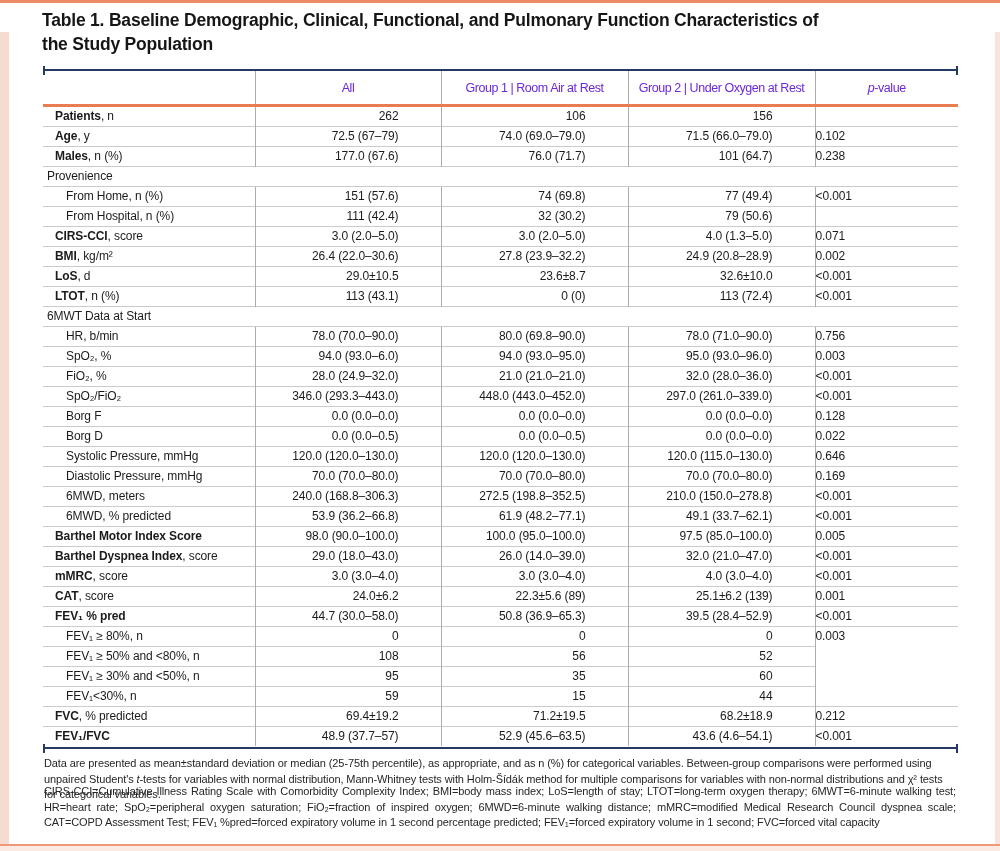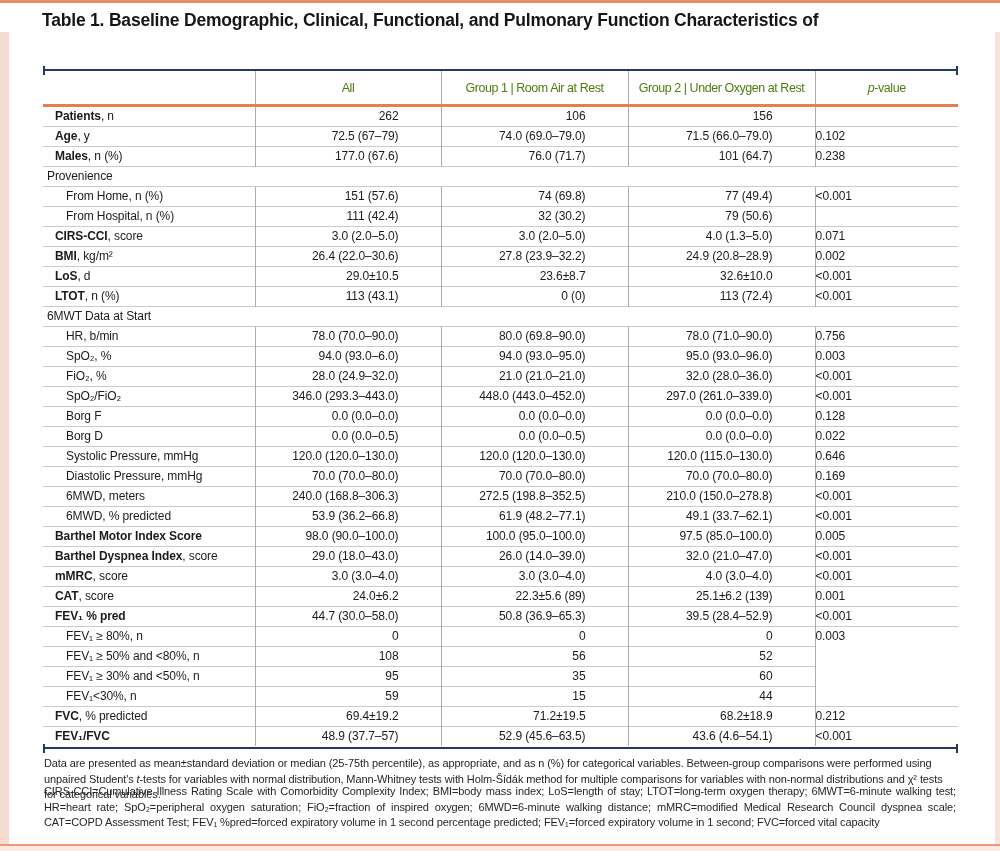--- a/index.html
+++ b/index.html
@@ -16,21 +16,21 @@
 
   .navy{position:absolute;left:43px;width:915px;height:0;border-top:2px solid #233A64;}
   .navy::before,.navy::after{content:"";position:absolute;top:-5px;width:2px;height:9px;background:#233A64;}
   .navy::before{left:0;}
   .navy::after{right:0;}
   .navy.nr-top{top:69px;}
   .navy.nr-bottom{top:747px;}
 
   table.t{position:absolute;left:43px;top:71px;width:915px;border-collapse:collapse;table-layout:fixed;}
   .t th{height:33px;font-size:12.5px;font-weight:normal;text-align:center;letter-spacing:-0.45px;
-        border-bottom:3px solid #E97C51;white-space:nowrap;overflow:hidden;padding:0;color:#4d7c0f;}
+        border-bottom:3px solid #E97C51;white-space:nowrap;overflow:hidden;padding:0;color:#6d28d9;}
   .t td{height:19px;line-height:19px;font-size:12px;letter-spacing:-0.1px;white-space:nowrap;
         overflow:hidden;padding:0;}
   .t tbody td{border-top:1px solid #CBCBCB;}
   .t tbody tr.first td{border-top:none;}
   .vln{border-left:1px solid #ACACAC;}
   td.lbl{padding-left:4px;text-align:left;}
   td.ind{padding-left:23px;}
   td.val{text-align:right;padding-right:42px;}
   td.pv{text-align:left;padding-right:45px;}
   td.ptop{vertical-align:top;}
@@ -46,20 +46,21 @@
 </head>
 <body>
 
 <div class="page">
   <div class="rule-top"></div>
   <div class="strip-left"></div>
   <div class="strip-right"></div>
 
   <div class="title">
     <div>Table 1. Baseline Demographic, Clinical, Functional, and Pulmonary Function Characteristics of</div>
+    <div>the Study Population</div>
   </div>
 
   <div class="navy nr-top"></div>
 
   <table class="t">
     <colgroup>
       <col style="width:212px">
         <col style="width:186px">
         <col style="width:187px">
         <col style="width:187px">

